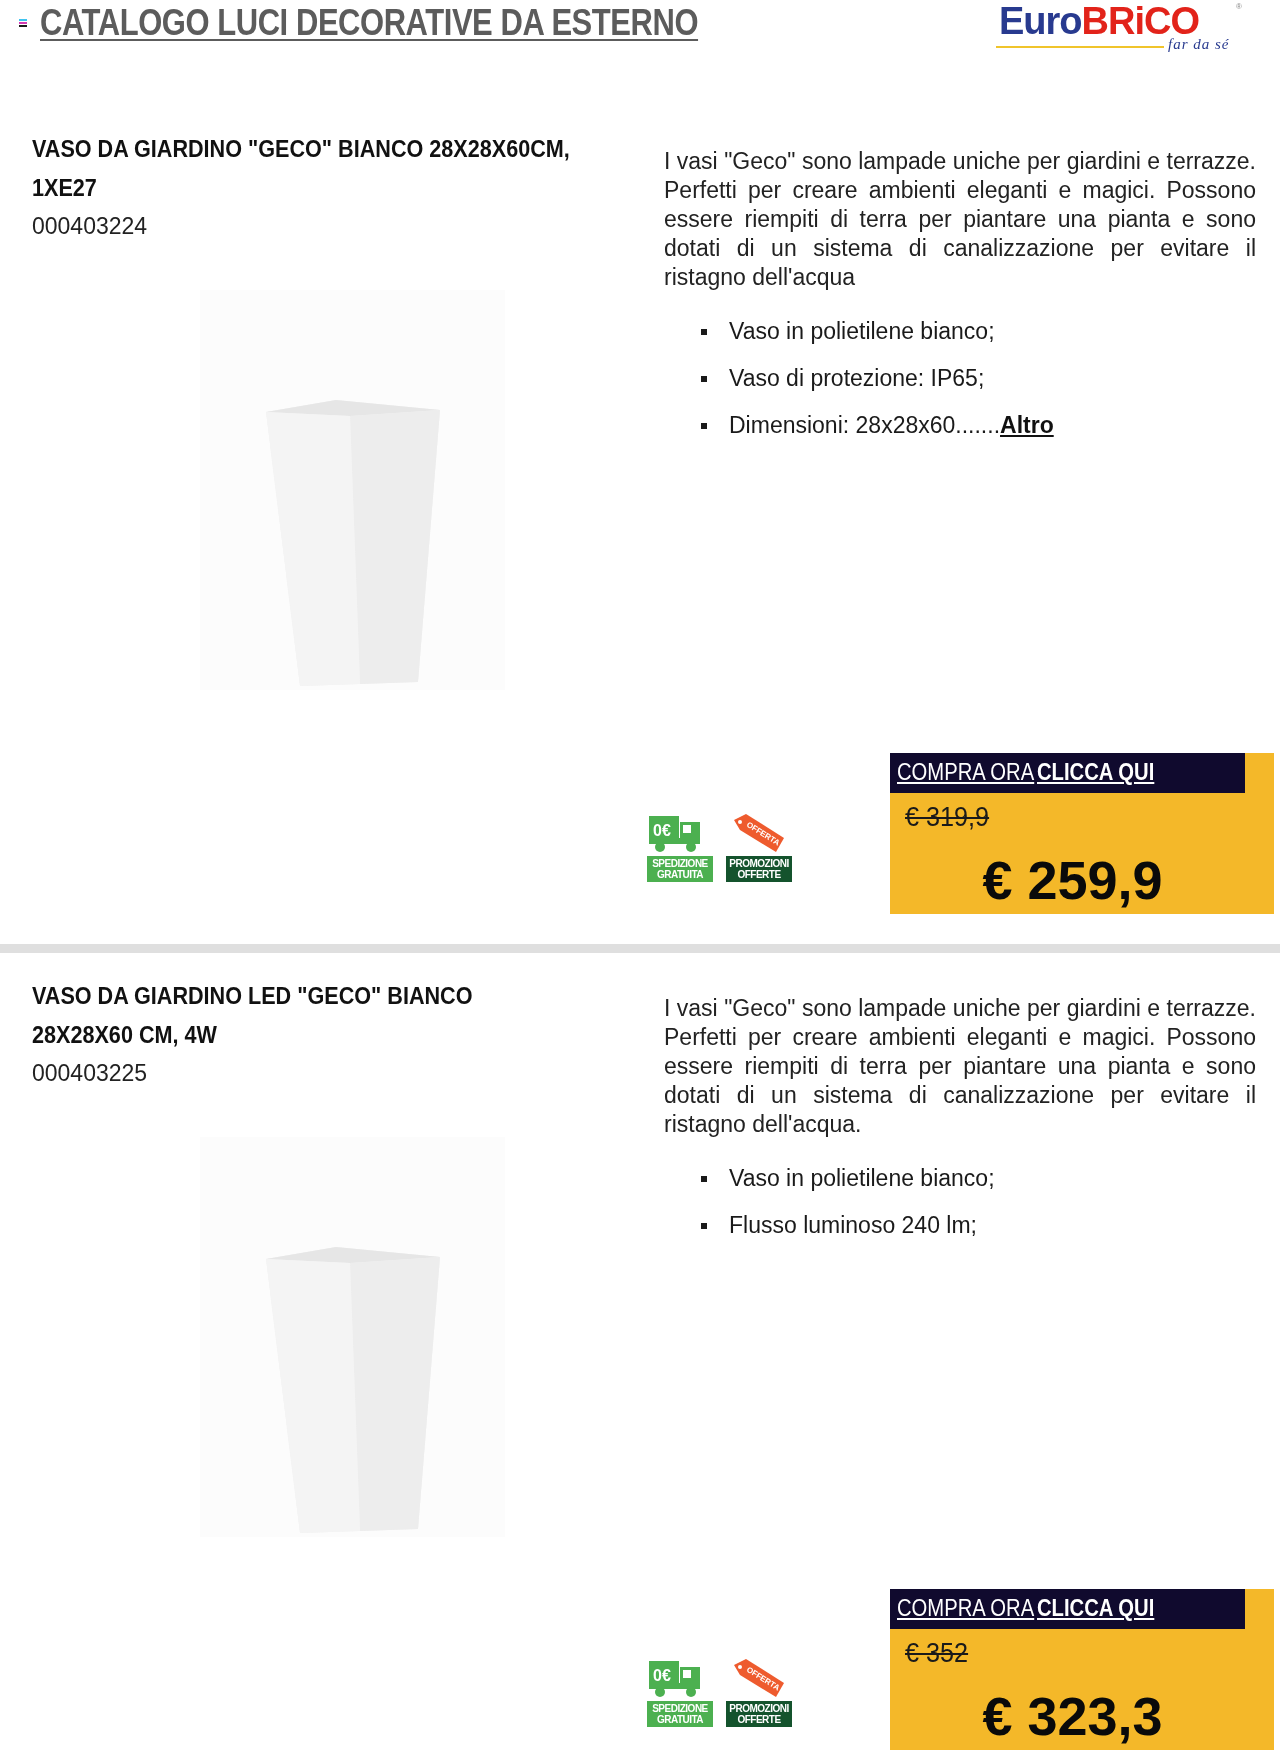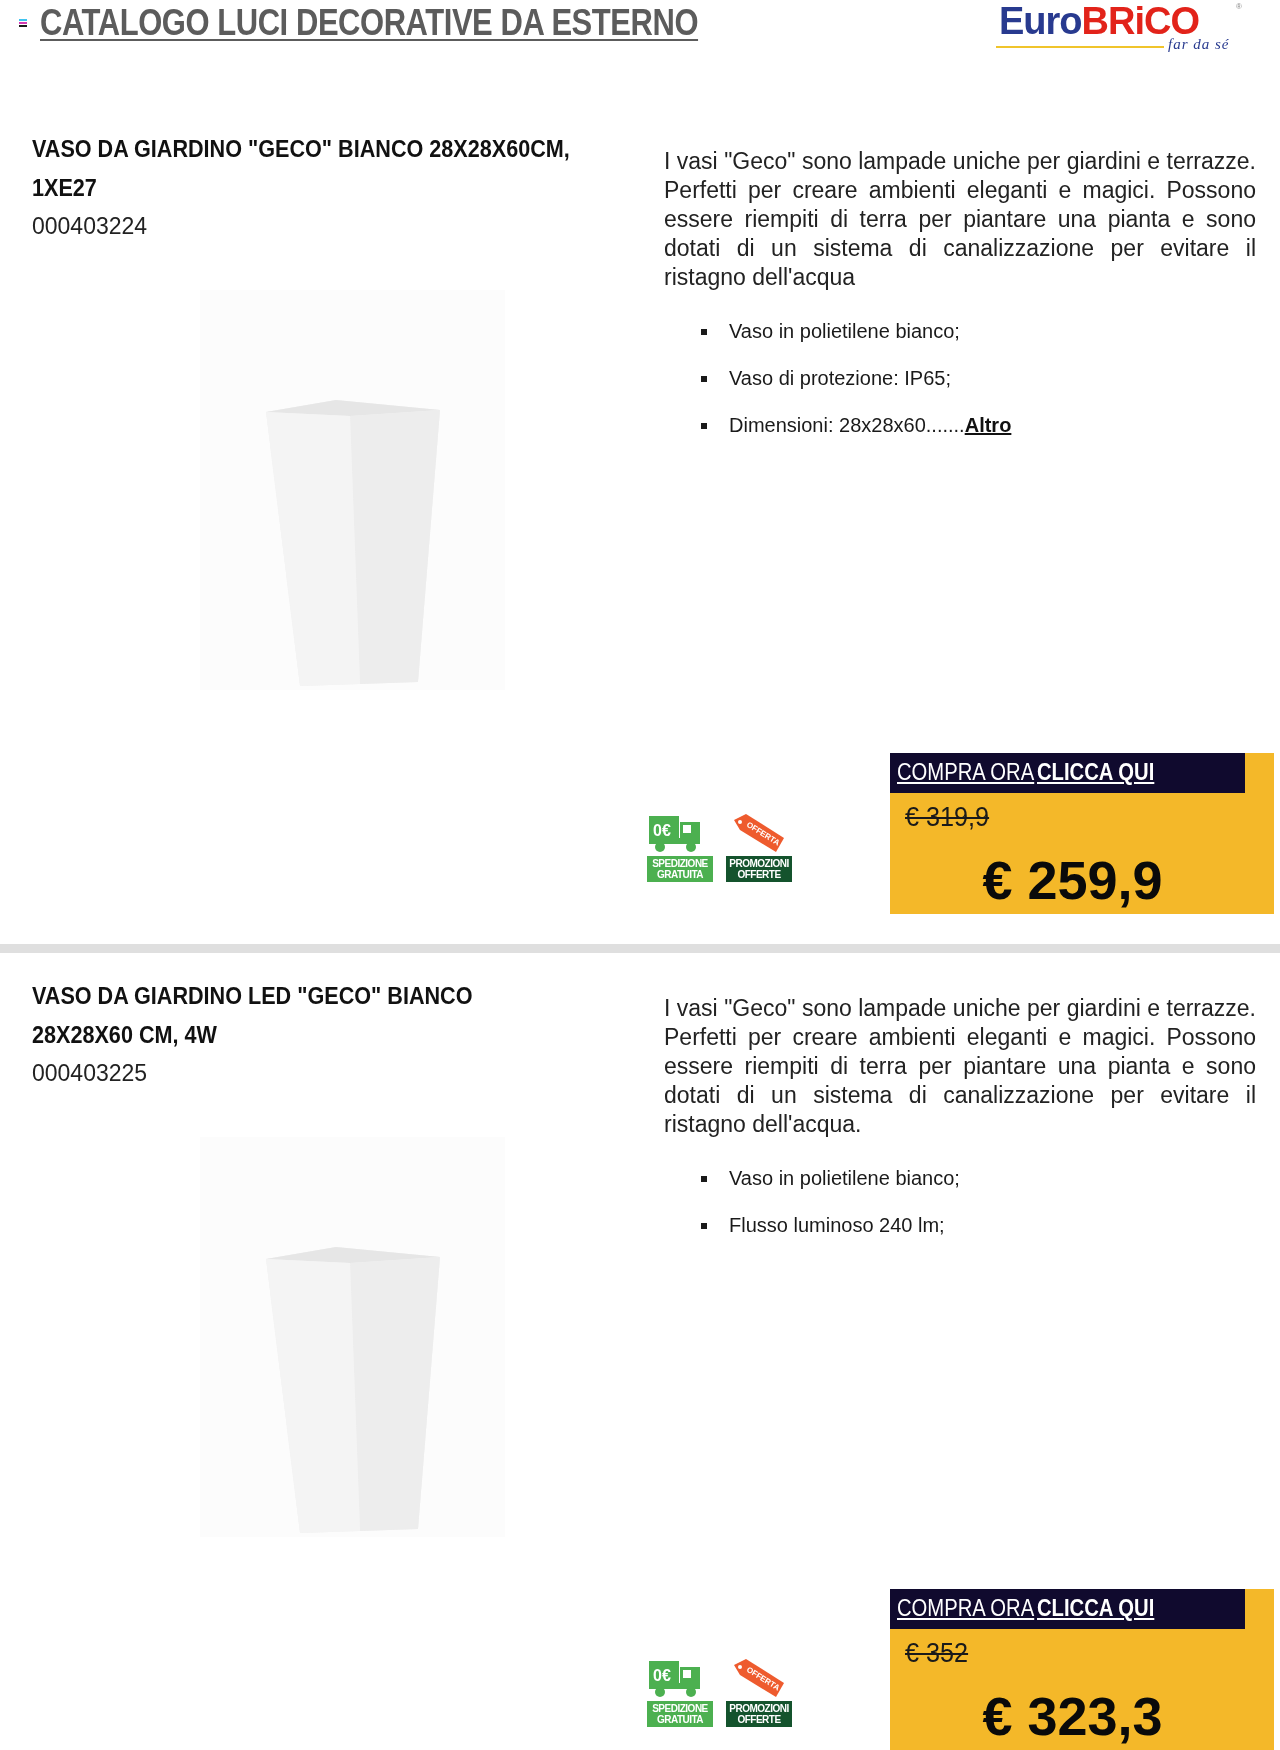--- a/index.html
+++ b/index.html
@@ -48,21 +48,21 @@
   .vase { position: absolute; left: 0; top: 0; width: 305px; height: 400px; }
 
   .p-desc {
     position: absolute; left: 664px; width: 592px;
     font-size: 23px; line-height: 29px; color: #222;
     text-align: justify; text-align-last: left;
   }
   .p-features { position: absolute; left: 700px; width: 560px; list-style: none; }
   .p-features li {
     position: relative; padding-left: 29px;
-    font-size: 20px; line-height: 29px; height: 47px; color: #1a1a1a; white-space: nowrap;
+    font-size: 23px; line-height: 29px; height: 47px; color: #1a1a1a; white-space: nowrap;
   }
   .p-features li .bullet {
     position: absolute; left: 1px; top: 12px; width: 6px; height: 6px; background: #1a1a1a;
   }
   .more-link { font-weight: 700; text-decoration: underline; color: #111; cursor: pointer; }
 
   
   .badges { position: absolute; left: 647px; width: 150px; height: 70px; }
   .badge { position: absolute; top: 0; width: 66px; height: 68px; }
   .badge-ship { left: 0; }

